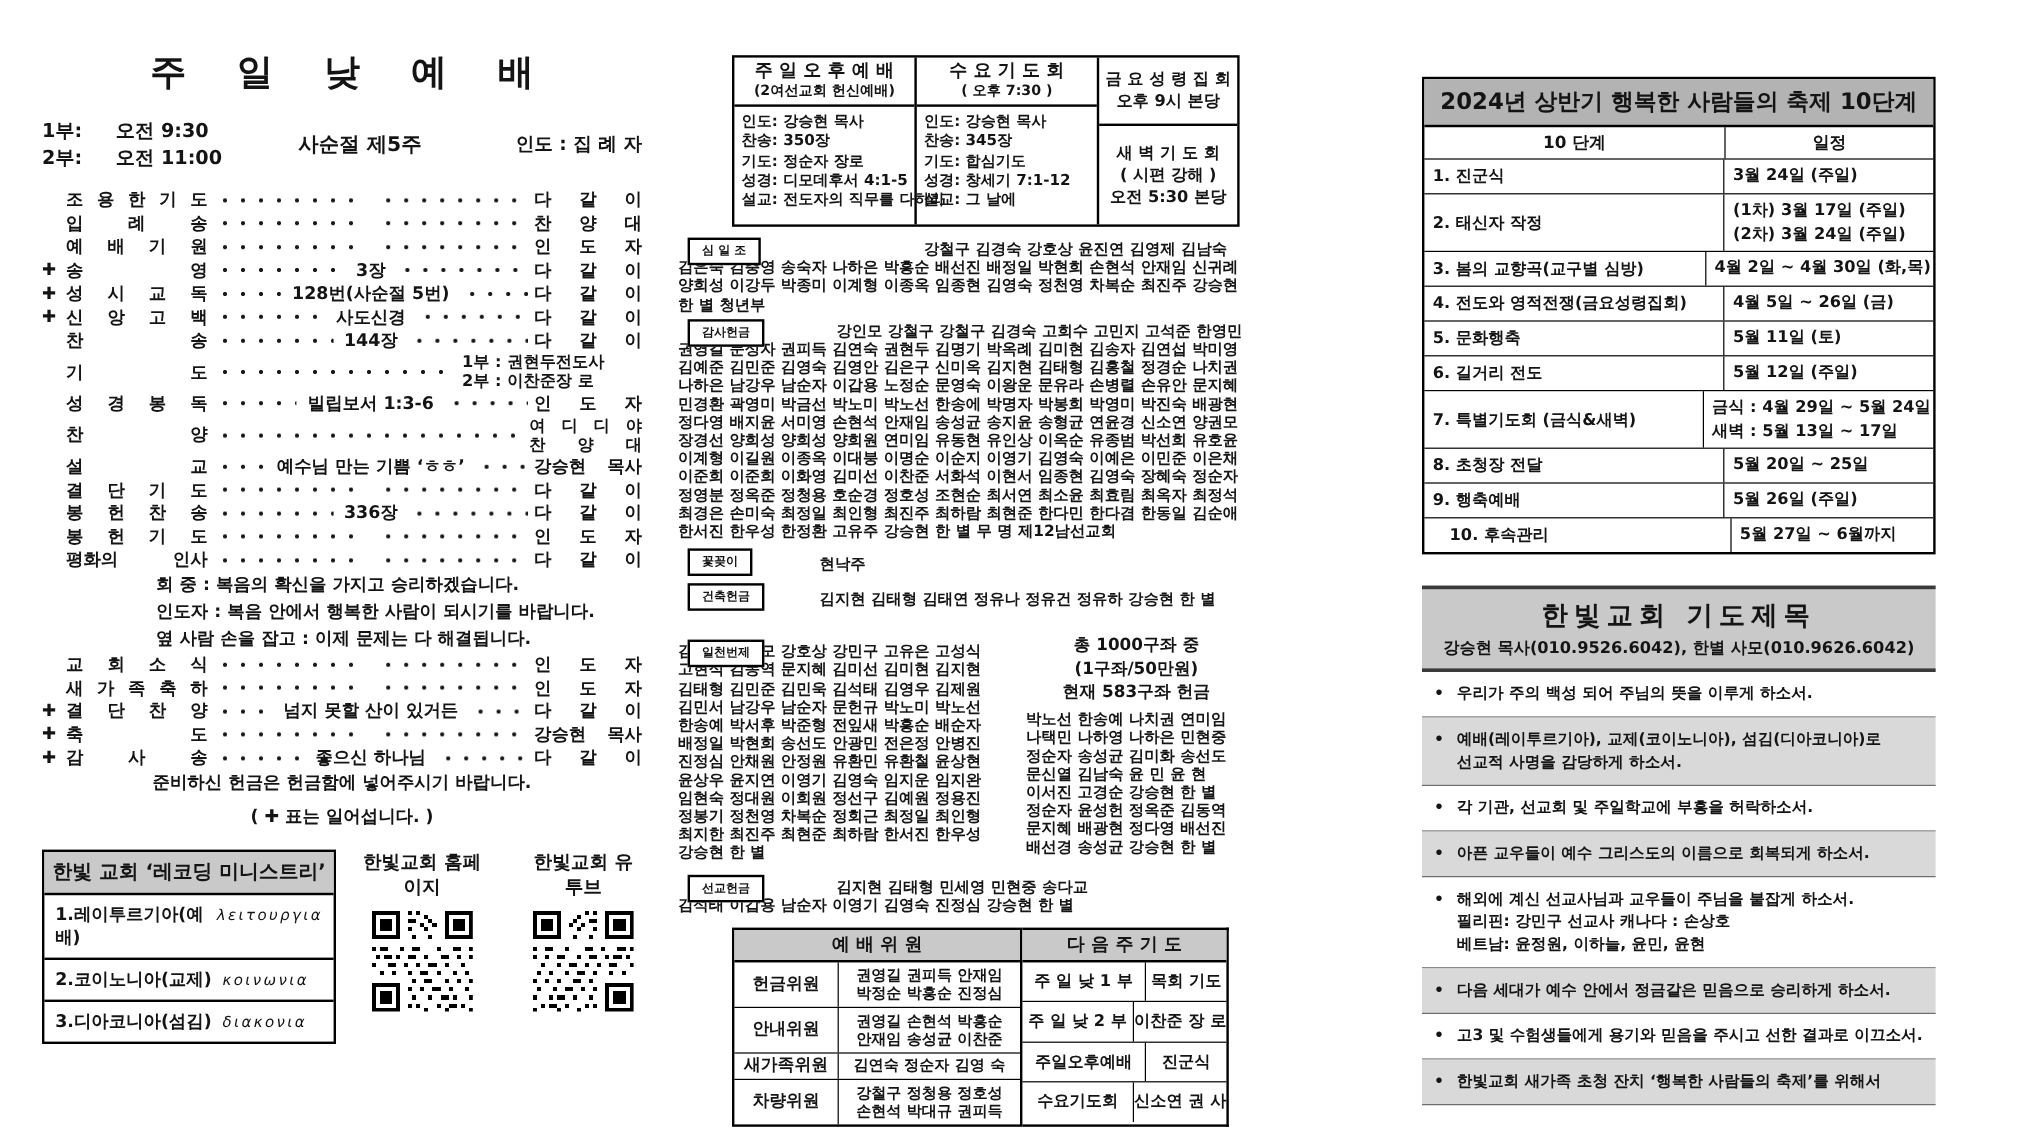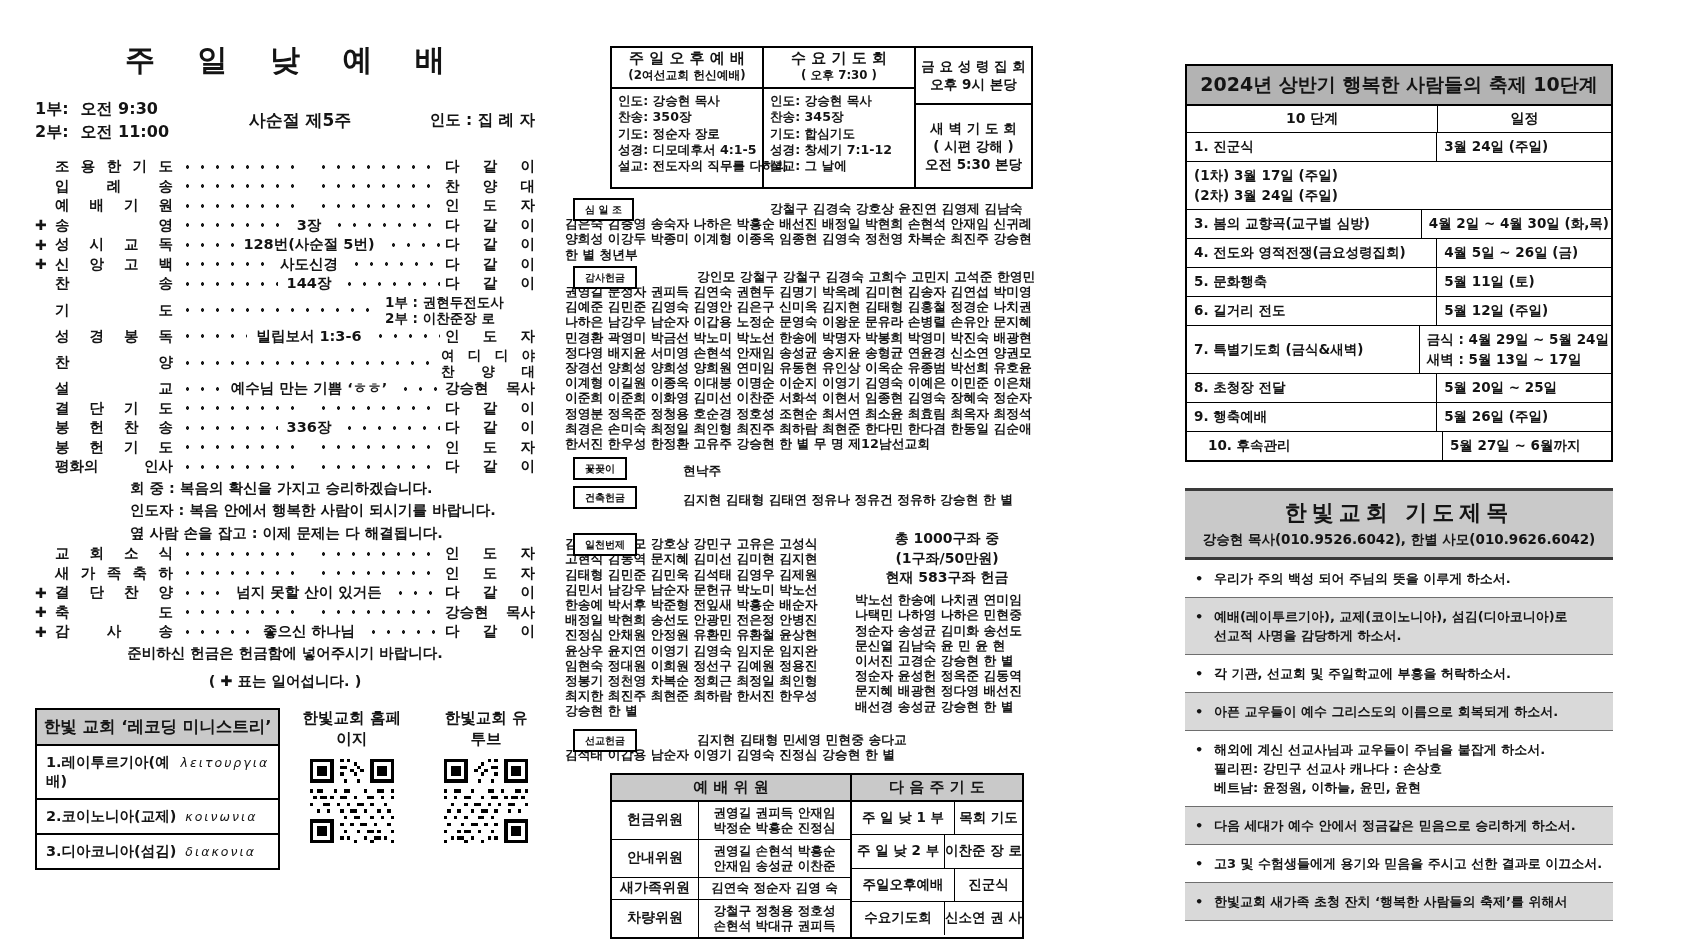--- a/index.html
+++ b/index.html
@@ -4,21 +4,21 @@
 <style>
   html,body{margin:0;padding:0;background:#ffffff;}
   .page{position:relative;width:1701px;height:943px;background:#fff;overflow:hidden;
         font-family:"DejaVu Sans","Liberation Sans",sans-serif;color:#141414;font-weight:700;}
 
   
   .col-left{position:absolute;left:35px;top:34px;width:500px;}
   .l-title{text-align:center;font-size:30px;letter-spacing:16px;padding-left:16px;margin:6px 0 16px;}
   .l-meta{display:flex;align-items:center;margin-bottom:14px;}
   .l-times{width:160px;font-size:16px;line-height:23px;}
-  .l-times .t-row{display:flex;gap:12px;}
+  .l-times .t-row{display:flex;gap:28px;}
   .l-season{flex:1;text-align:center;font-size:17px;}
   .l-presider{width:130px;font-size:15.5px;text-align:right;}
 
   .orow{display:flex;align-items:center;height:19.5px;font-size:14.5px;}
   .orow.tall{height:33px;}
   .cross{width:20px;font-size:14px;}
   .olabel{display:inline-block;width:118px;text-align-last:justify;white-space:nowrap;}
   .dots{flex:1;height:10px;margin:0 5px;
         background-image:radial-gradient(circle,#1a1a1a 1.6px,transparent 1.9px);
         background-size:15px 10px;background-repeat:repeat-x;background-position:2px center;}
@@ -479,20 +479,21 @@
         <div class="fc1">10 단계</div>
         <div class="fc2">일정</div>
       </div>
       <div class="f-row">
           <div class="f-step">1. 진군식</div>
           <div class="f-dates">
             <div>3월 24일 (주일)</div>
           </div>
         </div>
       <div class="f-row">
+          <div class="f-step">2. 태신자 작정</div>
           <div class="f-dates">
             <div>(1차) 3월 17일 (주일)</div>
             <div>(2차) 3월 24일 (주일)</div>
           </div>
         </div>
       <div class="f-row">
           <div class="f-step">3. 봄의 교향곡(교구별 심방)</div>
           <div class="f-dates">
             <div>4월 2일 ~ 4월 30일 (화,목)</div>
           </div>

